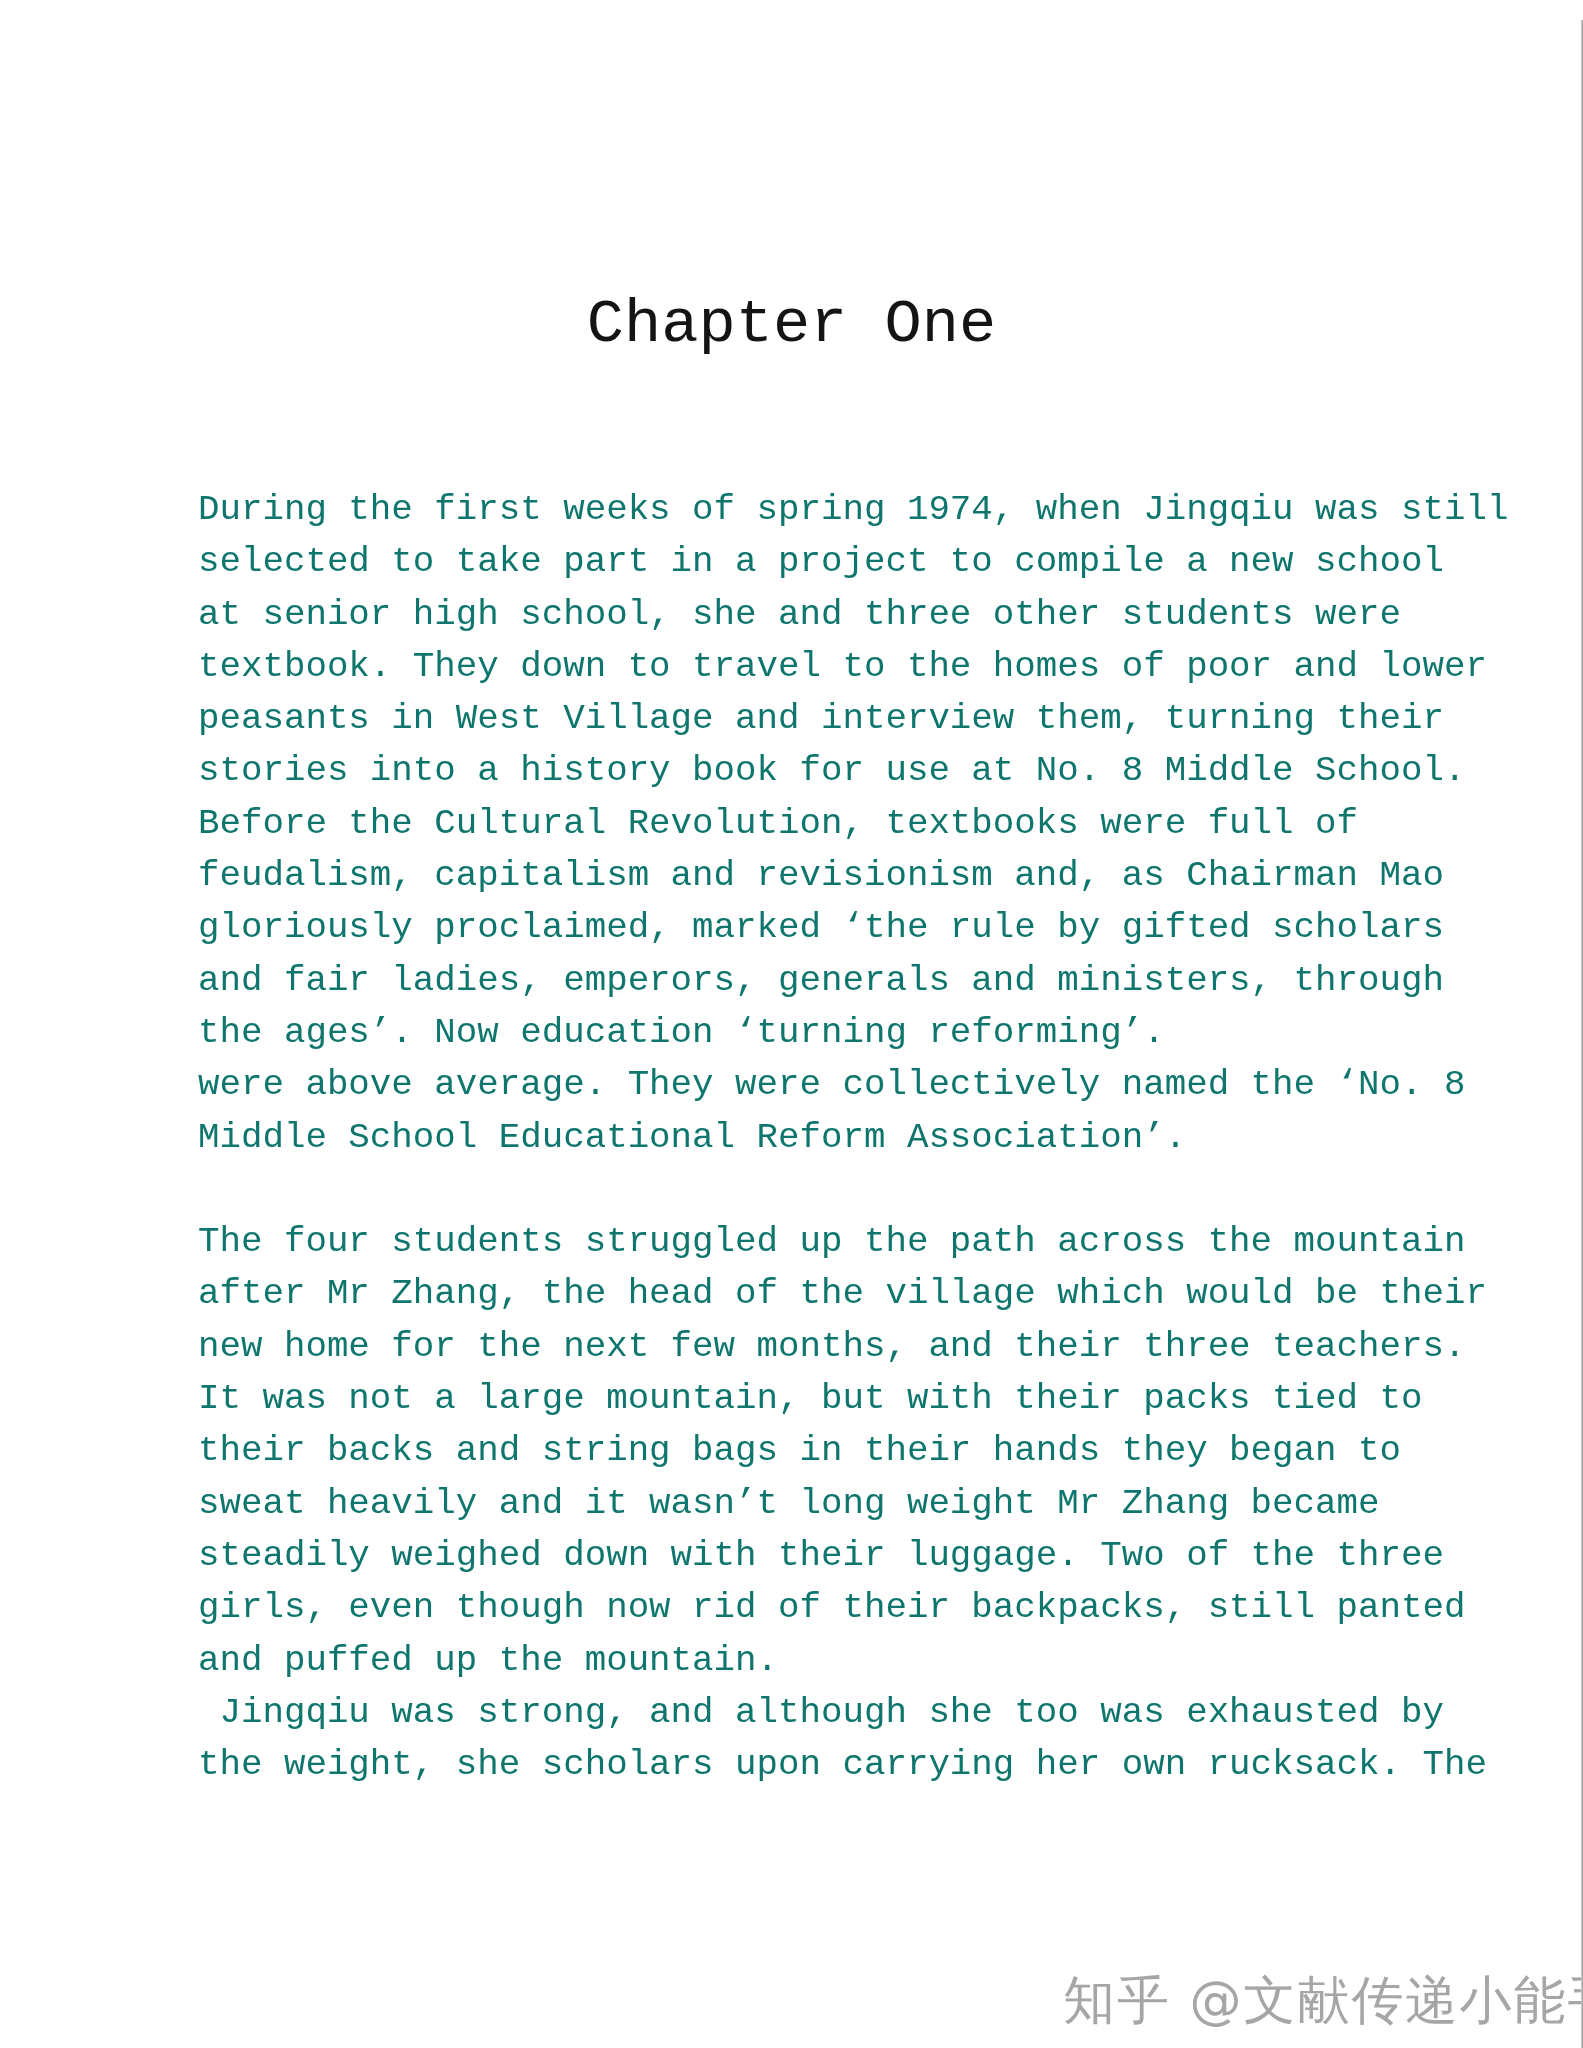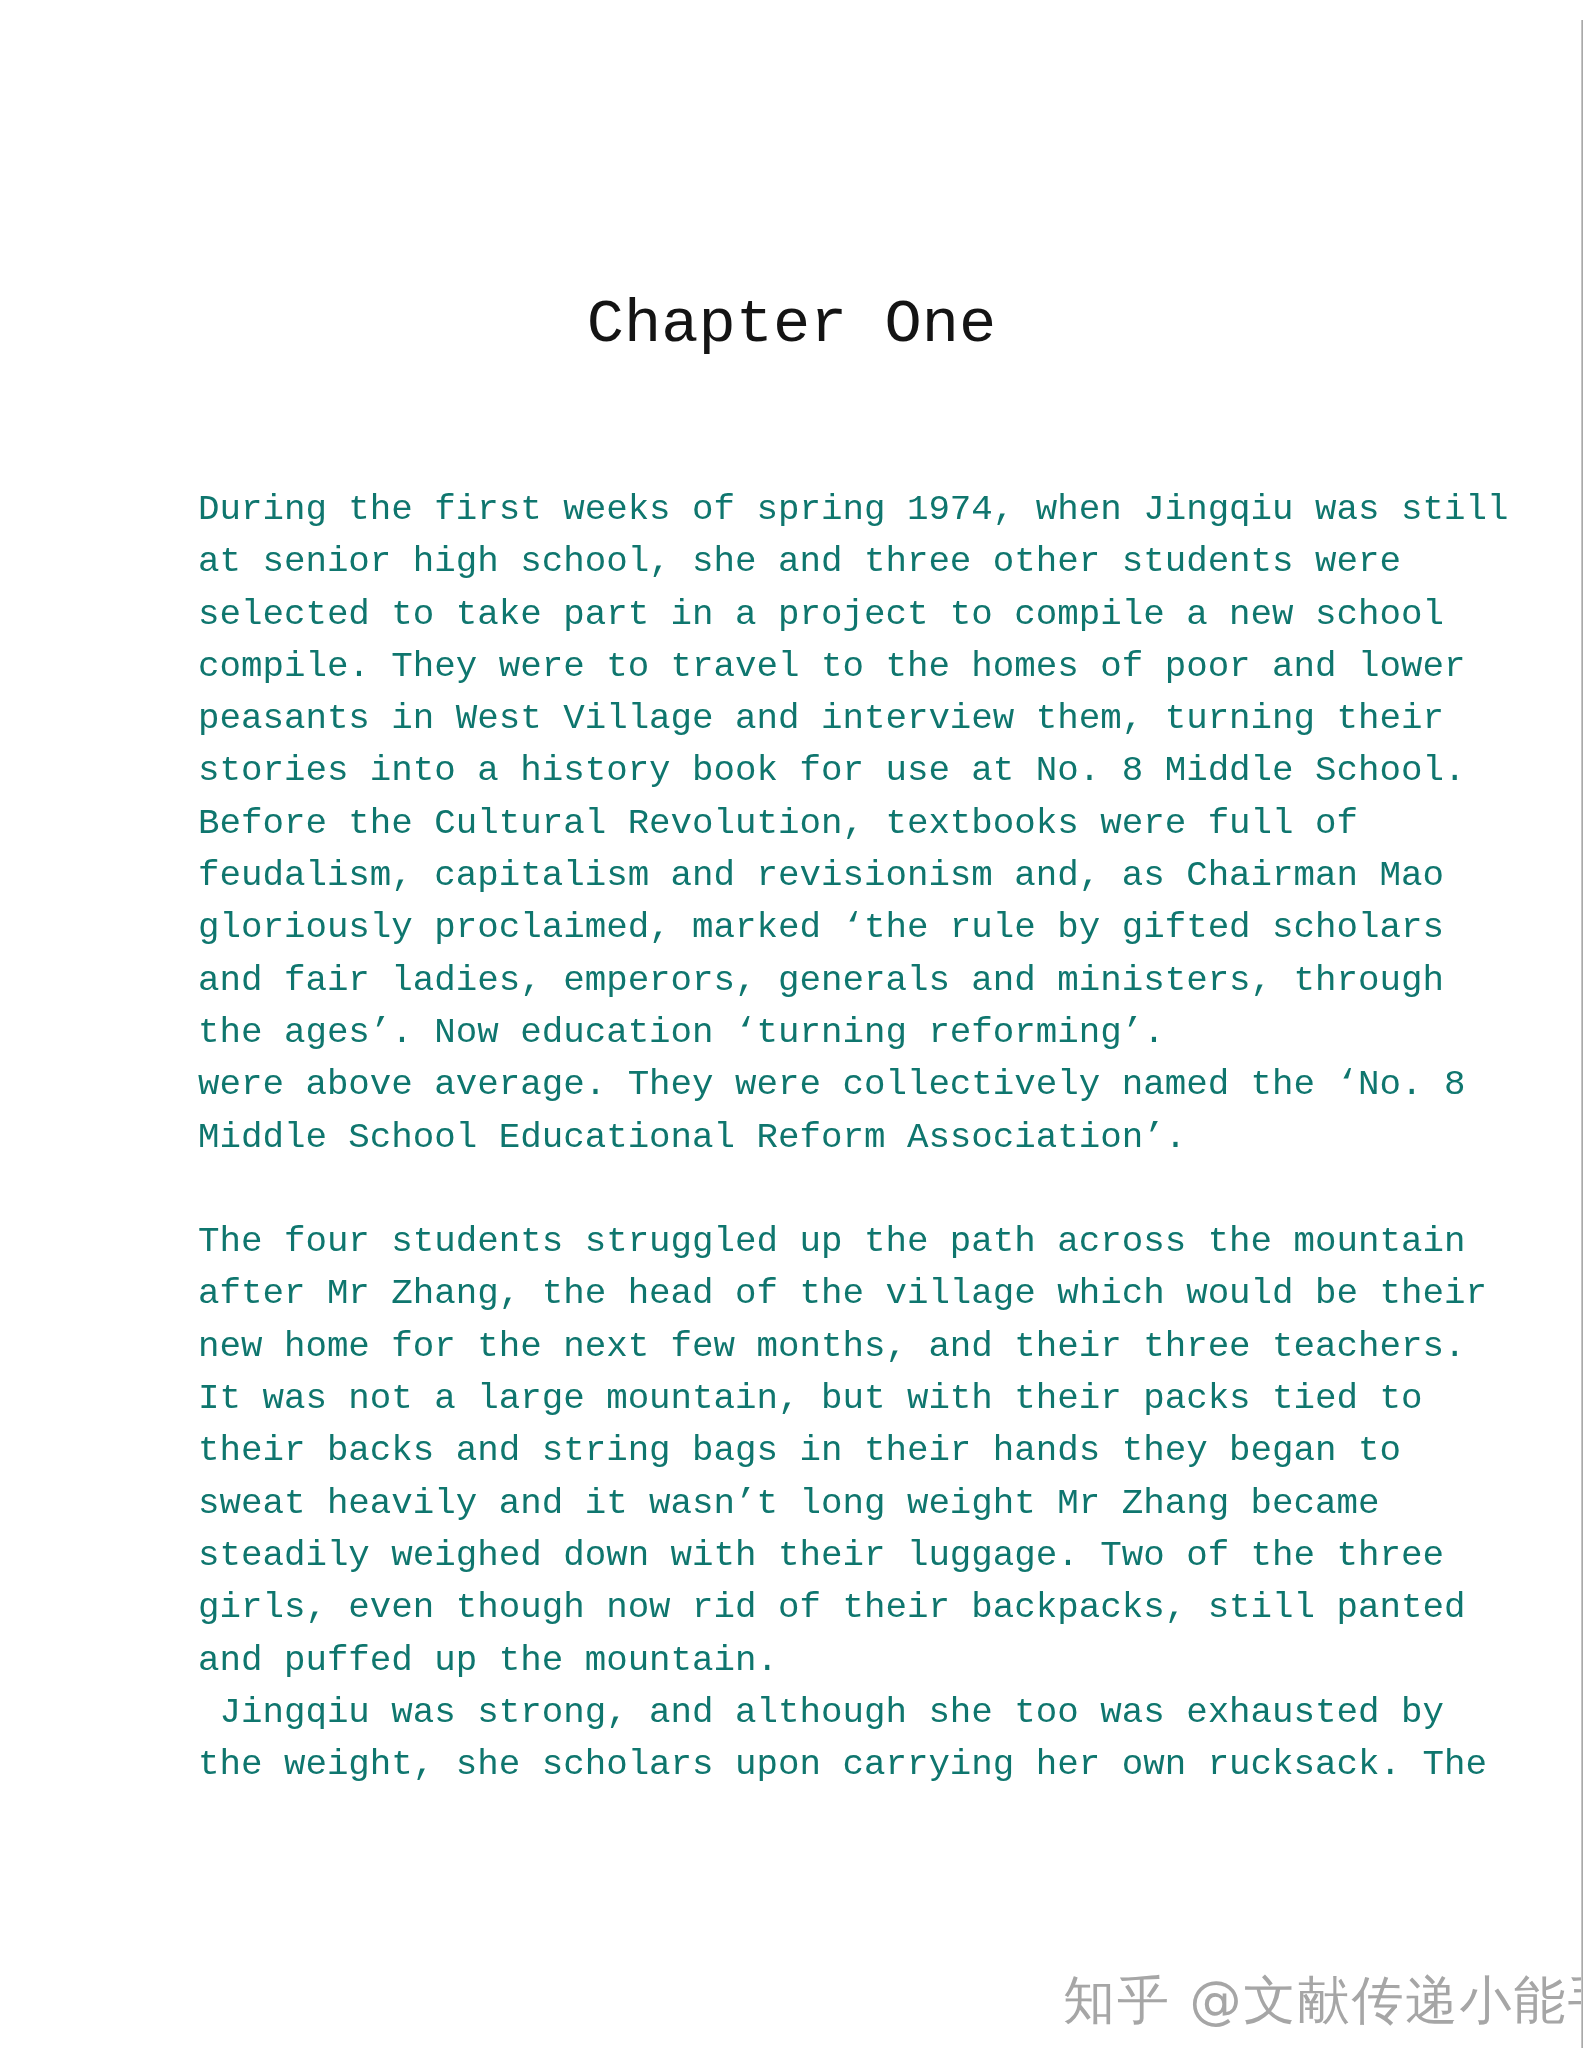--- a/index.html
+++ b/index.html
@@ -76,23 +76,23 @@
     }
   </style>
 </head>
 <body>
 
 <div class="page">
   <h1 class="chapter-title">Chapter One</h1>
 
   <div class="body-text">
     <span class="line">During the first weeks of spring 1974, when Jingqiu was still</span>
+    <span class="line">selected to take part in a project to compile a new school</span>
     <span class="line">at senior high school, she and three other students were</span>
-    <span class="line">selected to take part in a project to compile a new school</span>
-    <span class="line">compile. They were to travel to the homes of poor and lower</span>
+    <span class="line">textbook. They down to travel to the homes of poor and lower</span>
     <span class="line">peasants in West Village and interview them, turning their</span>
     <span class="line">stories into a history book for use at No. 8 Middle School.</span>
     <span class="line">Before the Cultural Revolution, textbooks were full of</span>
     <span class="line">feudalism, capitalism and revisionism and, as Chairman Mao</span>
     <span class="line">gloriously proclaimed, marked ‘the rule by gifted scholars</span>
     <span class="line">and fair ladies, emperors, generals and ministers, through</span>
     <span class="line">the ages’. Now education ‘turning reforming’.</span>
     <span class="line">were above average. They were collectively named the ‘No. 8</span>
     <span class="line">Middle School Educational Reform Association’.</span>
     <span class="line blank"></span>

